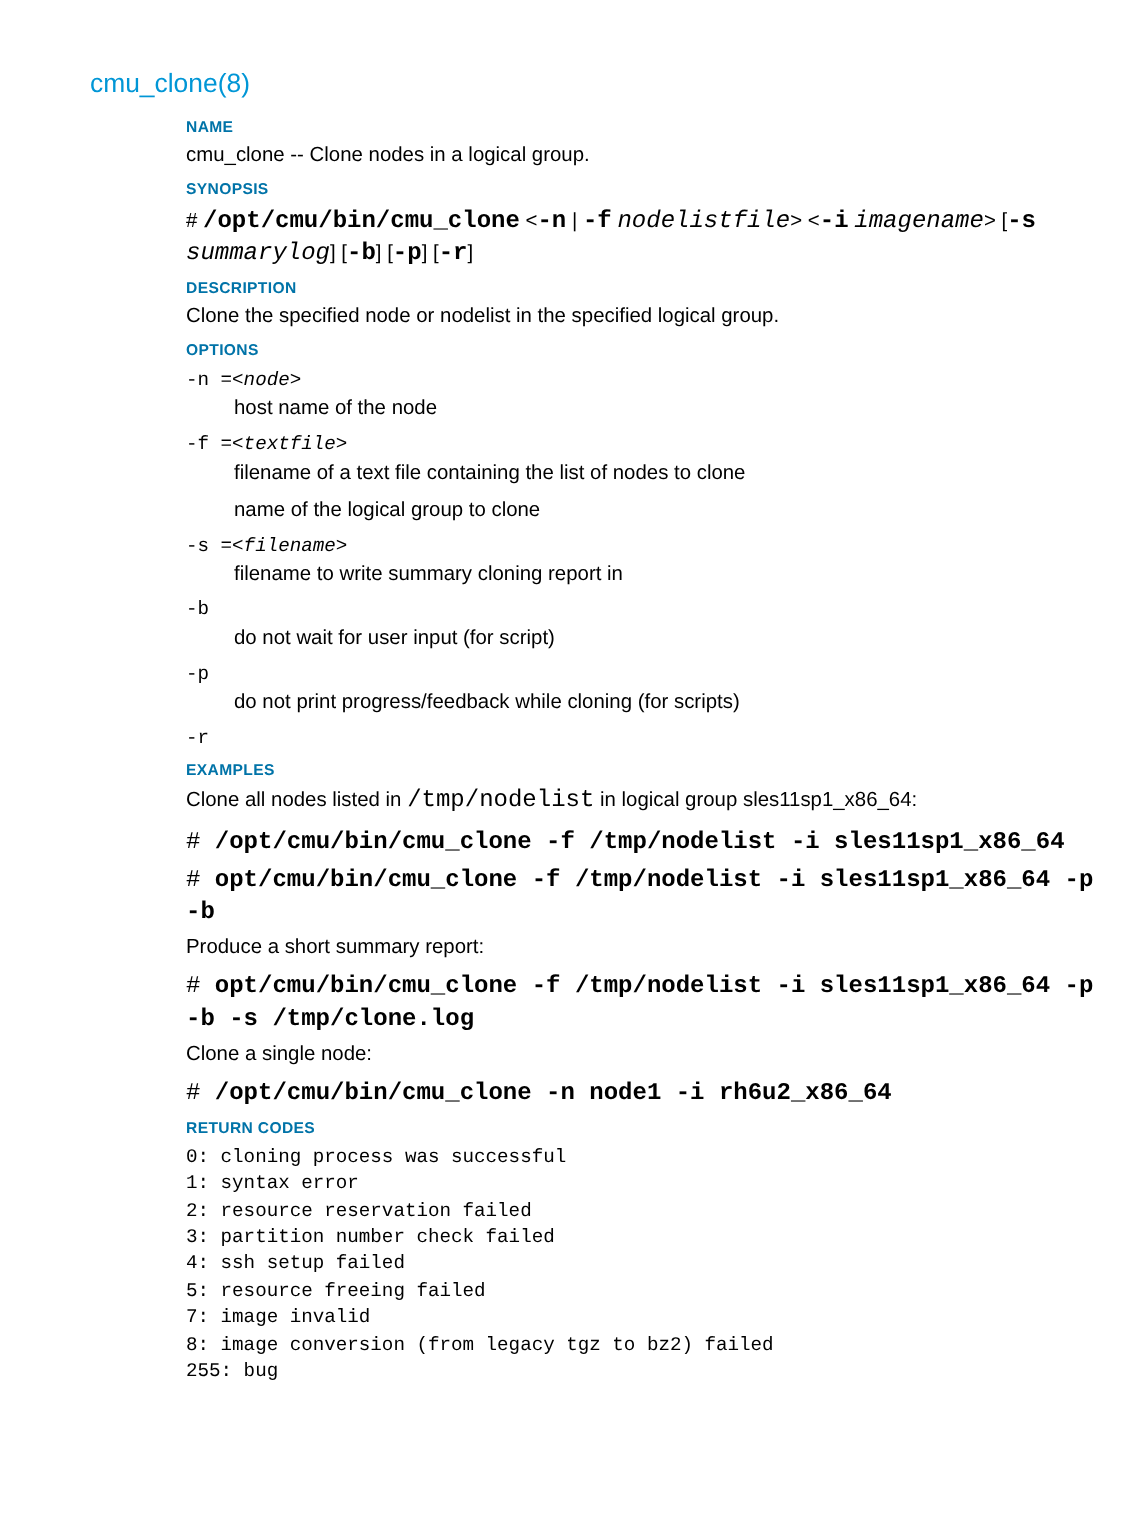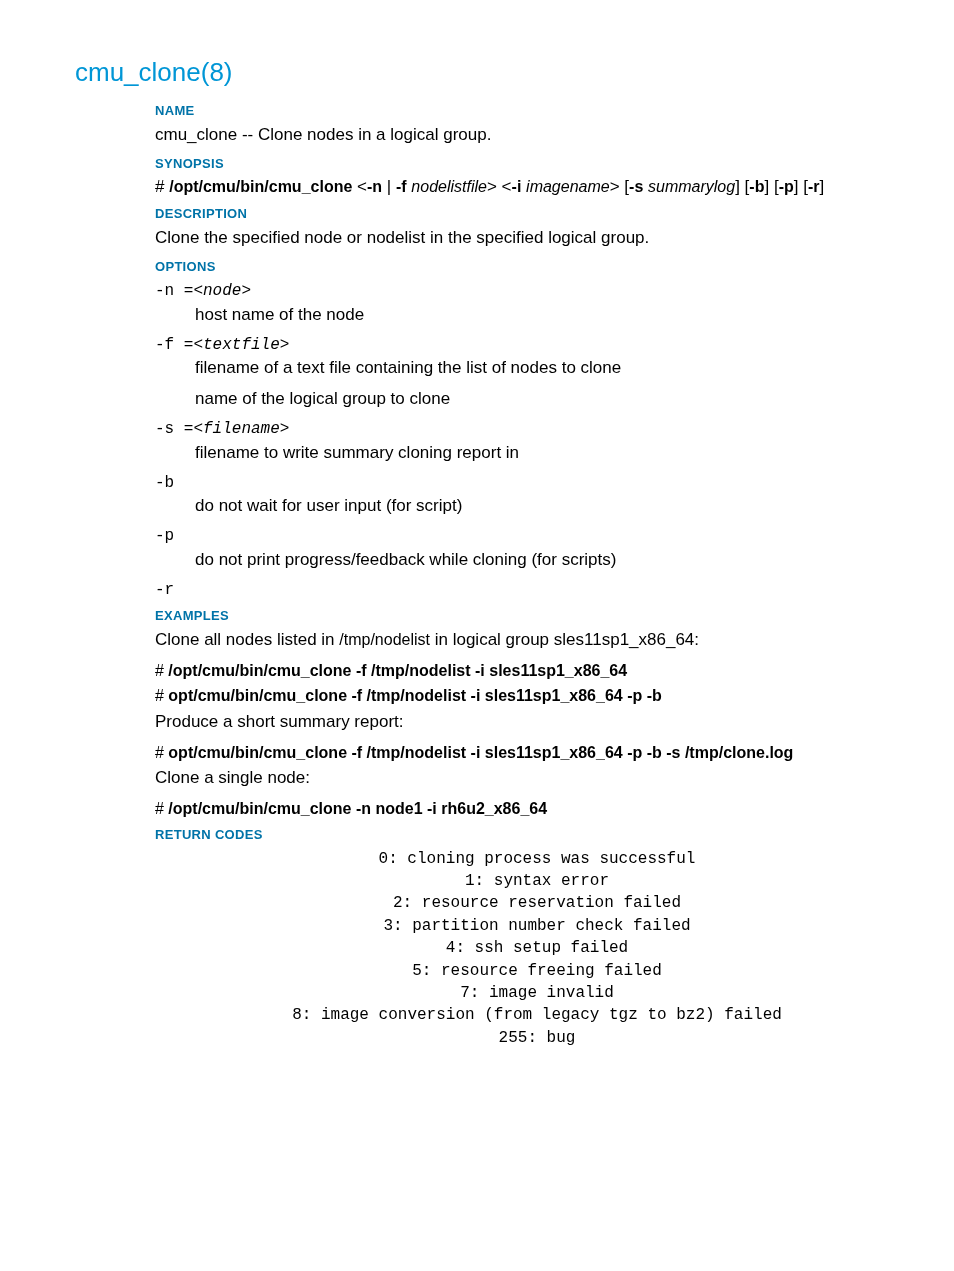--- a/index.html
+++ b/index.html
@@ -6,41 +6,41 @@
     font-family: Arial, Helvetica, sans-serif;
     font-size: 17px;
     color: #000;
     margin: 0;
     padding: 55px 35px 30px 75px;
     width: 844px;
     line-height: 1.35;
   }
   .page-title {
     color: #0096d6;
-    font-size: 26px;
+    font-size: 22px;
     font-weight: 300;
     margin: 0 0 12px 0;
     letter-spacing: 0;
   }
   .content {
     margin-left: 80px;
   }
   .sect-heading {
     color: #0073a8;
     font-size: 13px;
     font-weight: bold;
     margin: 6px 0 4px 0;
     letter-spacing: 0.3px;
   }
   p {
     margin: 4px 0 8px 0;
   }
   .mono {
-    font-family: Liberation Sans, sans-serif;
-    font-size: 16px;
+    font-family: Liberation Mono, monospace;
+    font-size: 20px;
   }
   .bold { font-weight: bold; }
   .ital { font-style: italic; }
   .opt-block {
     margin: 6px 0 2px 0;
   }
   .opt-flag {
     font-family: "Courier New", monospace;
     font-size: 16px;
   }
@@ -51,21 +51,20 @@
   }
   .cmdline {
     margin: 4px 0 4px 0;
   }
   .retcodes {
     font-family: "Courier New", monospace;
     font-size: 16px;
     line-height: 1.4;
     white-space: pre-line;
     margin-top: 4px;
-    text-align: center;
   }
 </style>
 </head>
 <body>
 
 <h1 class="page-title">cmu_clone(8)</h1>
 
 <div class="content">
 
   <div class="sect-heading">NAME</div>

